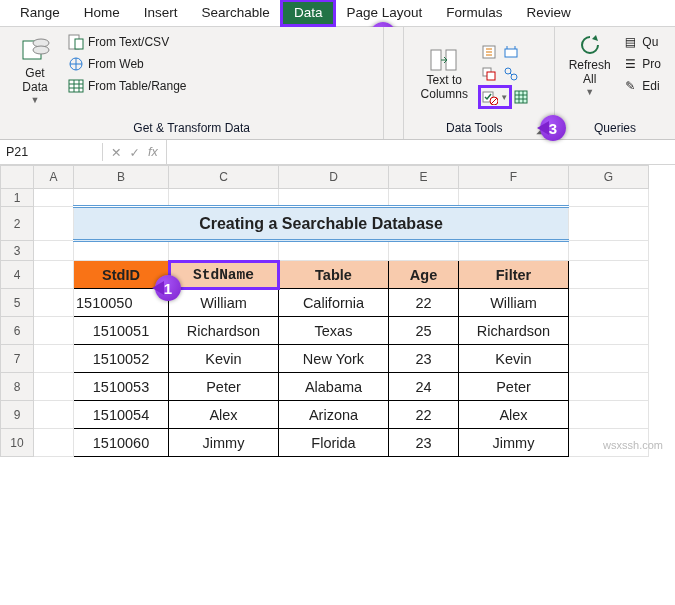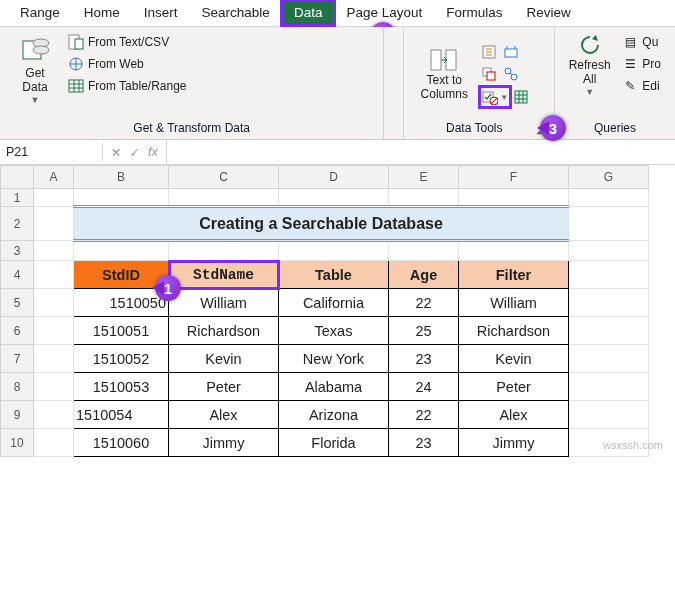--- a/index.html
+++ b/index.html
@@ -272,21 +272,21 @@
           <td style="border: 1.2px solid rgb(0, 0, 0); background: #f97316; font-weight: bold; text-align: center; font-size: 14.5px; padding: 5px 2px;">StdID</td>
           <td class="purplebox" style="border: 1.2px solid rgb(0, 0, 0); background: rgb(248, 203, 173); font-weight: bold; text-align: center; font-size: 14.5px; padding: 5px 2px;">StdName</td>
           <td style="border: 1.2px solid rgb(0, 0, 0); background: rgb(248, 203, 173); font-weight: bold; text-align: center; font-size: 14.5px; padding: 5px 2px;">Table</td>
           <td style="border: 1.2px solid rgb(0, 0, 0); background: rgb(248, 203, 173); font-weight: bold; text-align: center; font-size: 14.5px; padding: 5px 2px;">Age</td>
           <td style="border: 1.2px solid rgb(0, 0, 0); background: rgb(248, 203, 173); font-weight: bold; text-align: center; font-size: 14.5px; padding: 5px 2px;">Filter</td>
           <td class="cell"></td>
         </tr>
         <tr>
           <th class="rowhdr">5</th>
           <td class="cell"></td>
-          <td style="border: 1.2px solid rgb(0, 0, 0); text-align: right; font-size: 14.5px; padding: 5px 2px;">1510050</td>
+          <td style="border: 1.2px solid rgb(0, 0, 0); text-align: left; font-size: 14.5px; padding: 5px 2px;">1510050</td>
           <td style="border: 1.2px solid rgb(0, 0, 0); text-align: center; font-size: 14.5px; padding: 5px 2px;">William</td>
           <td style="border: 1.2px solid rgb(0, 0, 0); text-align: center; font-size: 14.5px; padding: 5px 2px;">California</td>
           <td style="border: 1.2px solid rgb(0, 0, 0); text-align: center; font-size: 14.5px; padding: 5px 2px;">22</td>
           <td style="border: 1.2px solid rgb(0, 0, 0); text-align: center; font-size: 14.5px; padding: 5px 2px;">William</td>
           <td class="cell"></td>
         </tr>
         <tr>
           <th class="rowhdr">6</th>
           <td class="cell"></td>
           <td style="border: 1.2px solid rgb(0, 0, 0); text-align: center; font-size: 14.5px; padding: 5px 2px;">1510051</td>
@@ -312,21 +312,21 @@
           <td style="border: 1.2px solid rgb(0, 0, 0); text-align: center; font-size: 14.5px; padding: 5px 2px;">1510053</td>
           <td style="border: 1.2px solid rgb(0, 0, 0); text-align: center; font-size: 14.5px; padding: 5px 2px;">Peter</td>
           <td style="border: 1.2px solid rgb(0, 0, 0); text-align: center; font-size: 14.5px; padding: 5px 0;">Alabama</td>
           <td style="border: 1.2px solid rgb(0, 0, 0); text-align: center; font-size: 14.5px; padding: 5px 2px;">24</td>
           <td style="border: 1.2px solid rgb(0, 0, 0); text-align: center; font-size: 14.5px; padding: 5px 2px;">Peter</td>
           <td class="cell"></td>
         </tr>
         <tr>
           <th class="rowhdr">9</th>
           <td class="cell"></td>
-          <td style="border: 1.2px solid rgb(0, 0, 0); text-align: left; font-size: 14.5px; padding: 5px 2px;">1510054</td>
+          <td style="border: 1.2px solid rgb(0, 0, 0); text-align: center; font-size: 14.5px; padding: 5px 2px;">1510054</td>
           <td style="border: 1.2px solid rgb(0, 0, 0); text-align: center; font-size: 14.5px; padding: 5px 2px;">Alex</td>
           <td style="border: 1.2px solid rgb(0, 0, 0); text-align: center; font-size: 14.5px; padding: 5px 2px;">Arizona</td>
           <td style="border: 1.2px solid rgb(0, 0, 0); text-align: center; font-size: 14.5px; padding: 5px 2px;">22</td>
           <td style="border: 1.2px solid rgb(0, 0, 0); text-align: center; font-size: 14.5px; padding: 5px 2px;">Alex</td>
           <td class="cell"></td>
         </tr>
         <tr>
           <th class="rowhdr">10</th>
           <td class="cell"></td>
           <td style="border: 1.2px solid rgb(0, 0, 0); text-align: center; font-size: 14.5px; padding: 5px 2px;">1510060</td>

